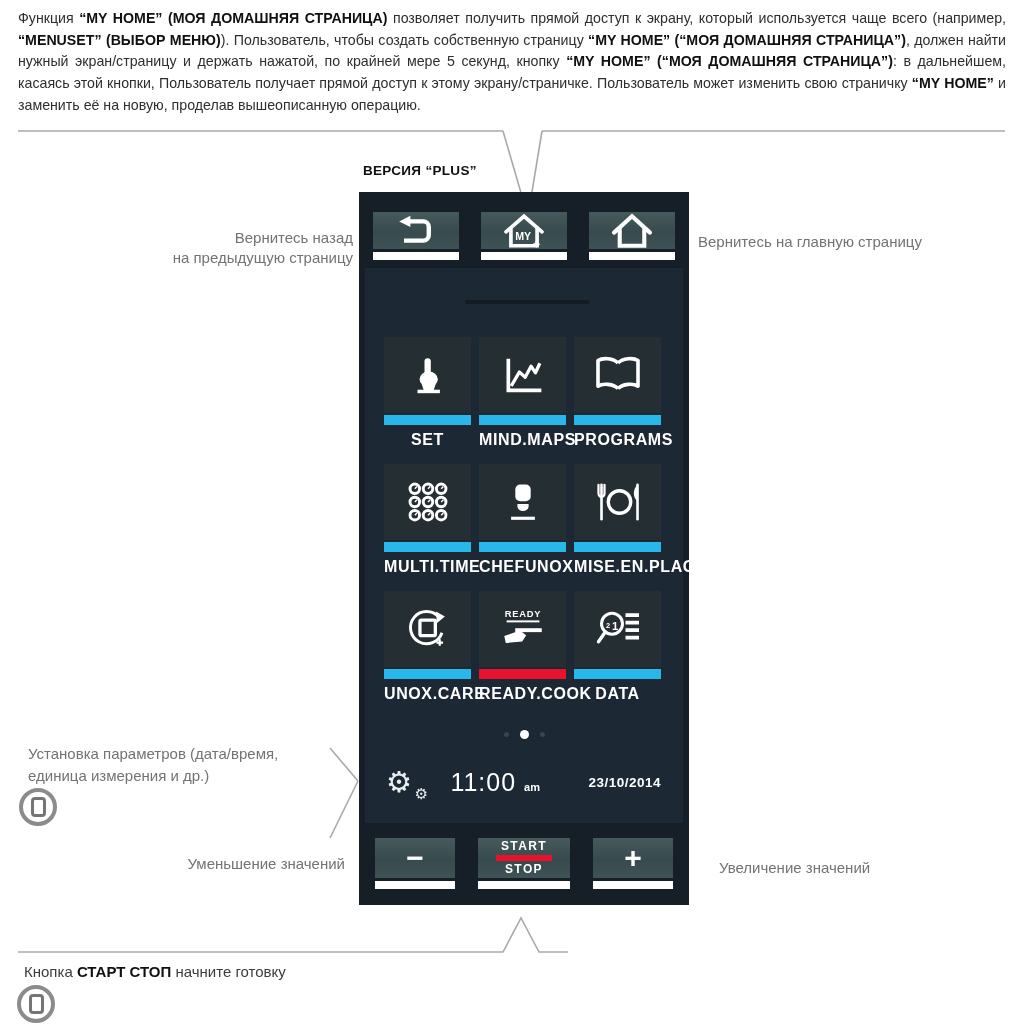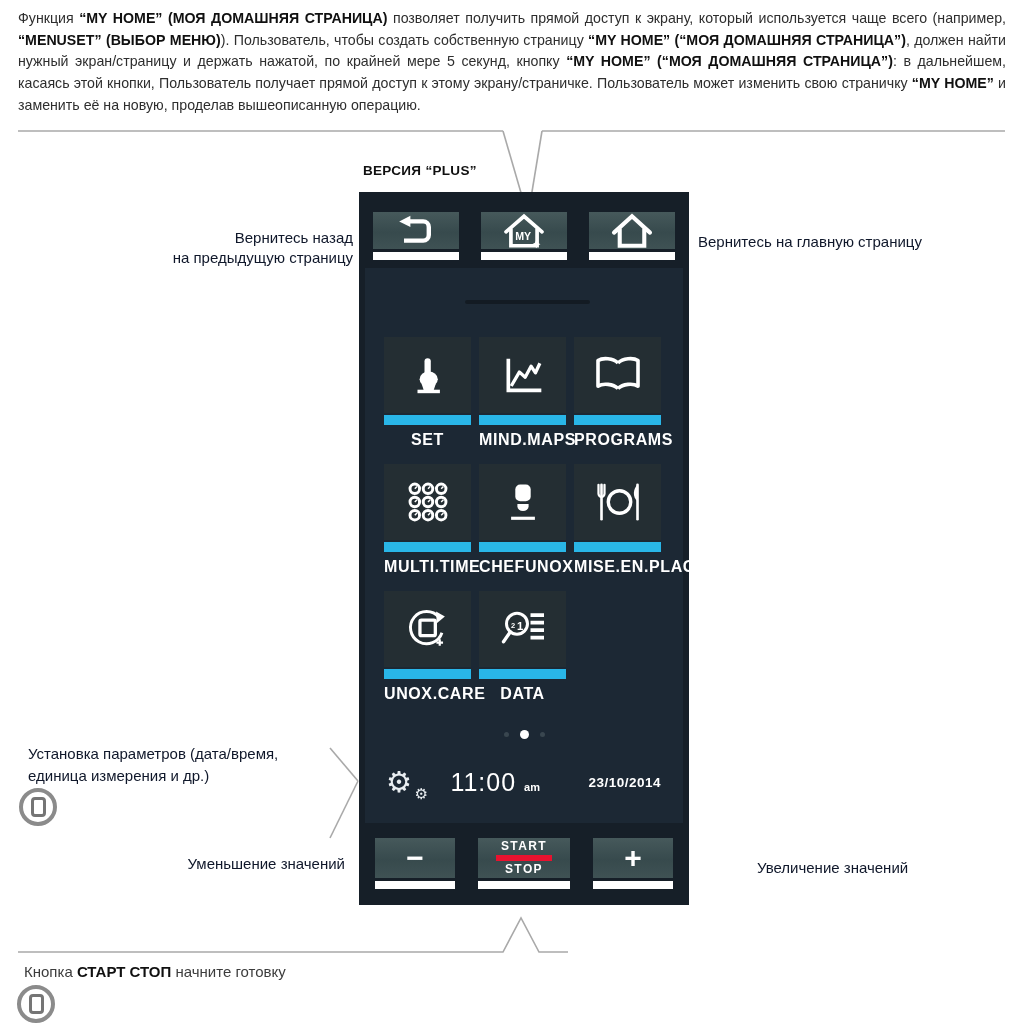--- a/index.html
+++ b/index.html
@@ -17,26 +17,26 @@
     font-size: 14.2px; line-height: 1.53; color: #2e2e2e; text-align: justify;
   }
   .intro b, .bottom-note b { color: #101010; }
 
   .version {
     position: absolute; left: 363px; top: 163px;
     font-size: 13.5px; font-weight: bold; color: #101010; letter-spacing: .3px;
   }
 
   
-  .lbl { position: absolute; font-size: 15px; color: #0f172a; line-height: 1.35; }
+  .lbl { position: absolute; font-size: 15px; color: #737373; line-height: 1.35; }
   .lbl-back     { right: 671px; top: 228px; text-align: right; }
   .lbl-home     { left: 698px; top: 232px; }
   .lbl-settings { left: 28px;  top: 743px; line-height: 1.45; }
   .lbl-decrease { right: 679px; top: 854px; }
-  .lbl-increase { left: 719px; top: 858px; margin-left: 38px; }
+  .lbl-increase { left: 719px; top: 858px; }
   .bottom-note  { position: absolute; left: 24px; top: 963px; font-size: 15px; color: #3c3c3c; }
 
   .circle-icon {
     position: absolute; width: 38px; height: 38px; border-radius: 50%;
     border: 4px solid #8b8b8b; display: flex; align-items: center; justify-content: center;
   }
   .circle-icon .pad { width: 15px; height: 20px; border: 3px solid #757575; border-radius: 4px; }
   .circle-icon-1 { left: 19px; top: 788px; }
   .circle-icon-2 { left: 17px; top: 985px; }
 
@@ -274,20 +274,32 @@
             <rect x="19" y="18" width="21" height="21" rx="2" fill="none" stroke="#fff" stroke-width="4.5"></rect>
             <path d="M45 14 A 22 22 0 1 0 49 35" fill="none" stroke="#fff" stroke-width="4"></path>
             <polygon points="41,6 53,13 42,22" fill="#fff"></polygon>
             <path d="M46 44 v9 M41.5 48.5 h9" stroke="#fff" stroke-width="3"></path>
           </svg>
         </div>
         <div class="tile-bar" style="background: rgb(41, 182, 232);"></div>
         <div class="tile-label">UNOX.CARE</div>
       </div>
 
+      <div class="tile">
+        <div class="tile-face">
+          <svg width="50" height="46" viewBox="0 0 64 56">
+            <text x="32" y="13" font-size="12" font-weight="bold" fill="#fff" text-anchor="middle" letter-spacing="1">READY</text>
+            <rect x="11" y="17" width="42" height="2.5" fill="#fff"></rect>
+            <rect x="22" y="27" width="34" height="5" fill="#fff"></rect>
+            <path d="M8 37 L28 30 L36 36 L31 44 L10 46 Z" fill="#fff"></path>
+          </svg>
+        </div>
+        <div class="tile-bar" style="background: rgb(232, 18, 47);"></div>
+        <div class="tile-label">READY.COOK</div>
+      </div>
 
       <div class="tile">
         <div class="tile-face">
           <svg width="46" height="42" viewBox="0 0 60 56">
             <circle cx="22" cy="21" r="14" fill="none" stroke="#fff" stroke-width="4"></circle>
             <path d="M13 32 L4 45" stroke="#fff" stroke-width="4.5" stroke-linecap="round"></path>
             <text x="14" y="27" font-size="10" font-weight="bold" fill="#fff"><tspan>2</tspan></text>
             <text x="22" y="29" font-size="15" font-weight="bold" fill="#fff"><tspan>1</tspan></text>
             <rect x="40" y="7" width="18" height="5" fill="#fff"></rect>
             <rect x="40" y="17" width="18" height="5" fill="#fff"></rect>

